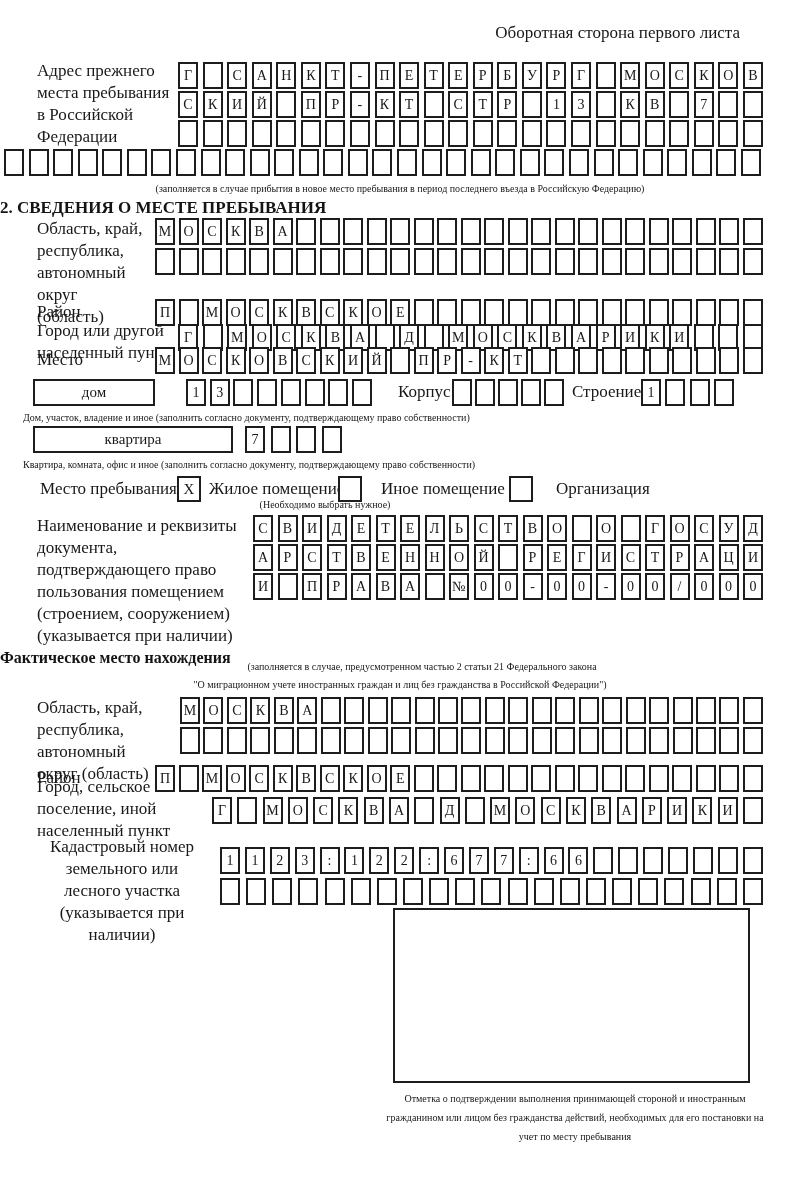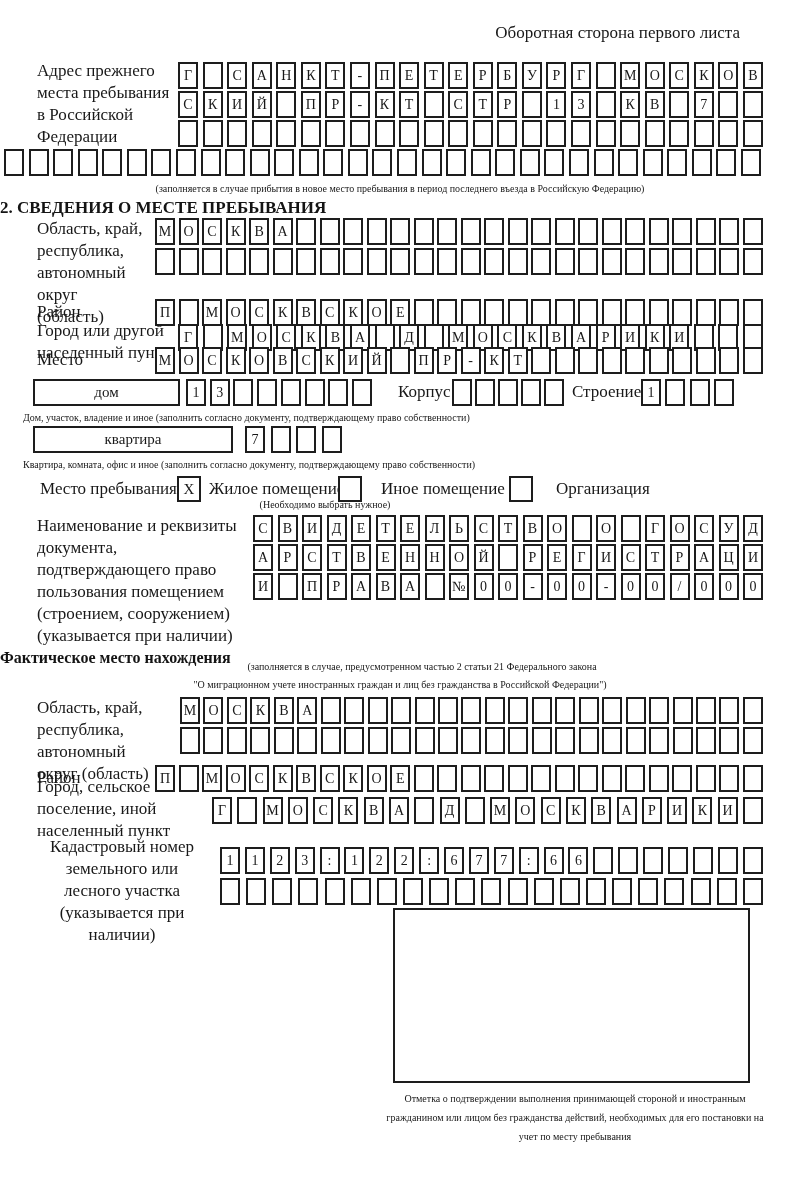--- a/index.html
+++ b/index.html
@@ -290,21 +290,21 @@
       <div class="cell"></div>
       <div class="cell"></div>
       <div class="cell"></div>
       <div class="cell"></div>
       <div class="cell"></div>
       <div class="cell"></div>
       <div class="cell"></div>
       <div class="cell"></div>
     </div>
 
-  <div class="bigbox" style="left:33px;top:379px;width:147px;">дом</div>
+  <div class="bigbox" style="left:33px;top:379px;width:122px;">дом</div>
   <div class="boxrow" style="left:186px;top:379px;width:186px;">
       <div class="cell">1</div>
       <div class="cell">3</div>
       <div class="cell"></div>
       <div class="cell"></div>
       <div class="cell"></div>
       <div class="cell"></div>
       <div class="cell"></div>
       <div class="cell"></div>
     </div>

